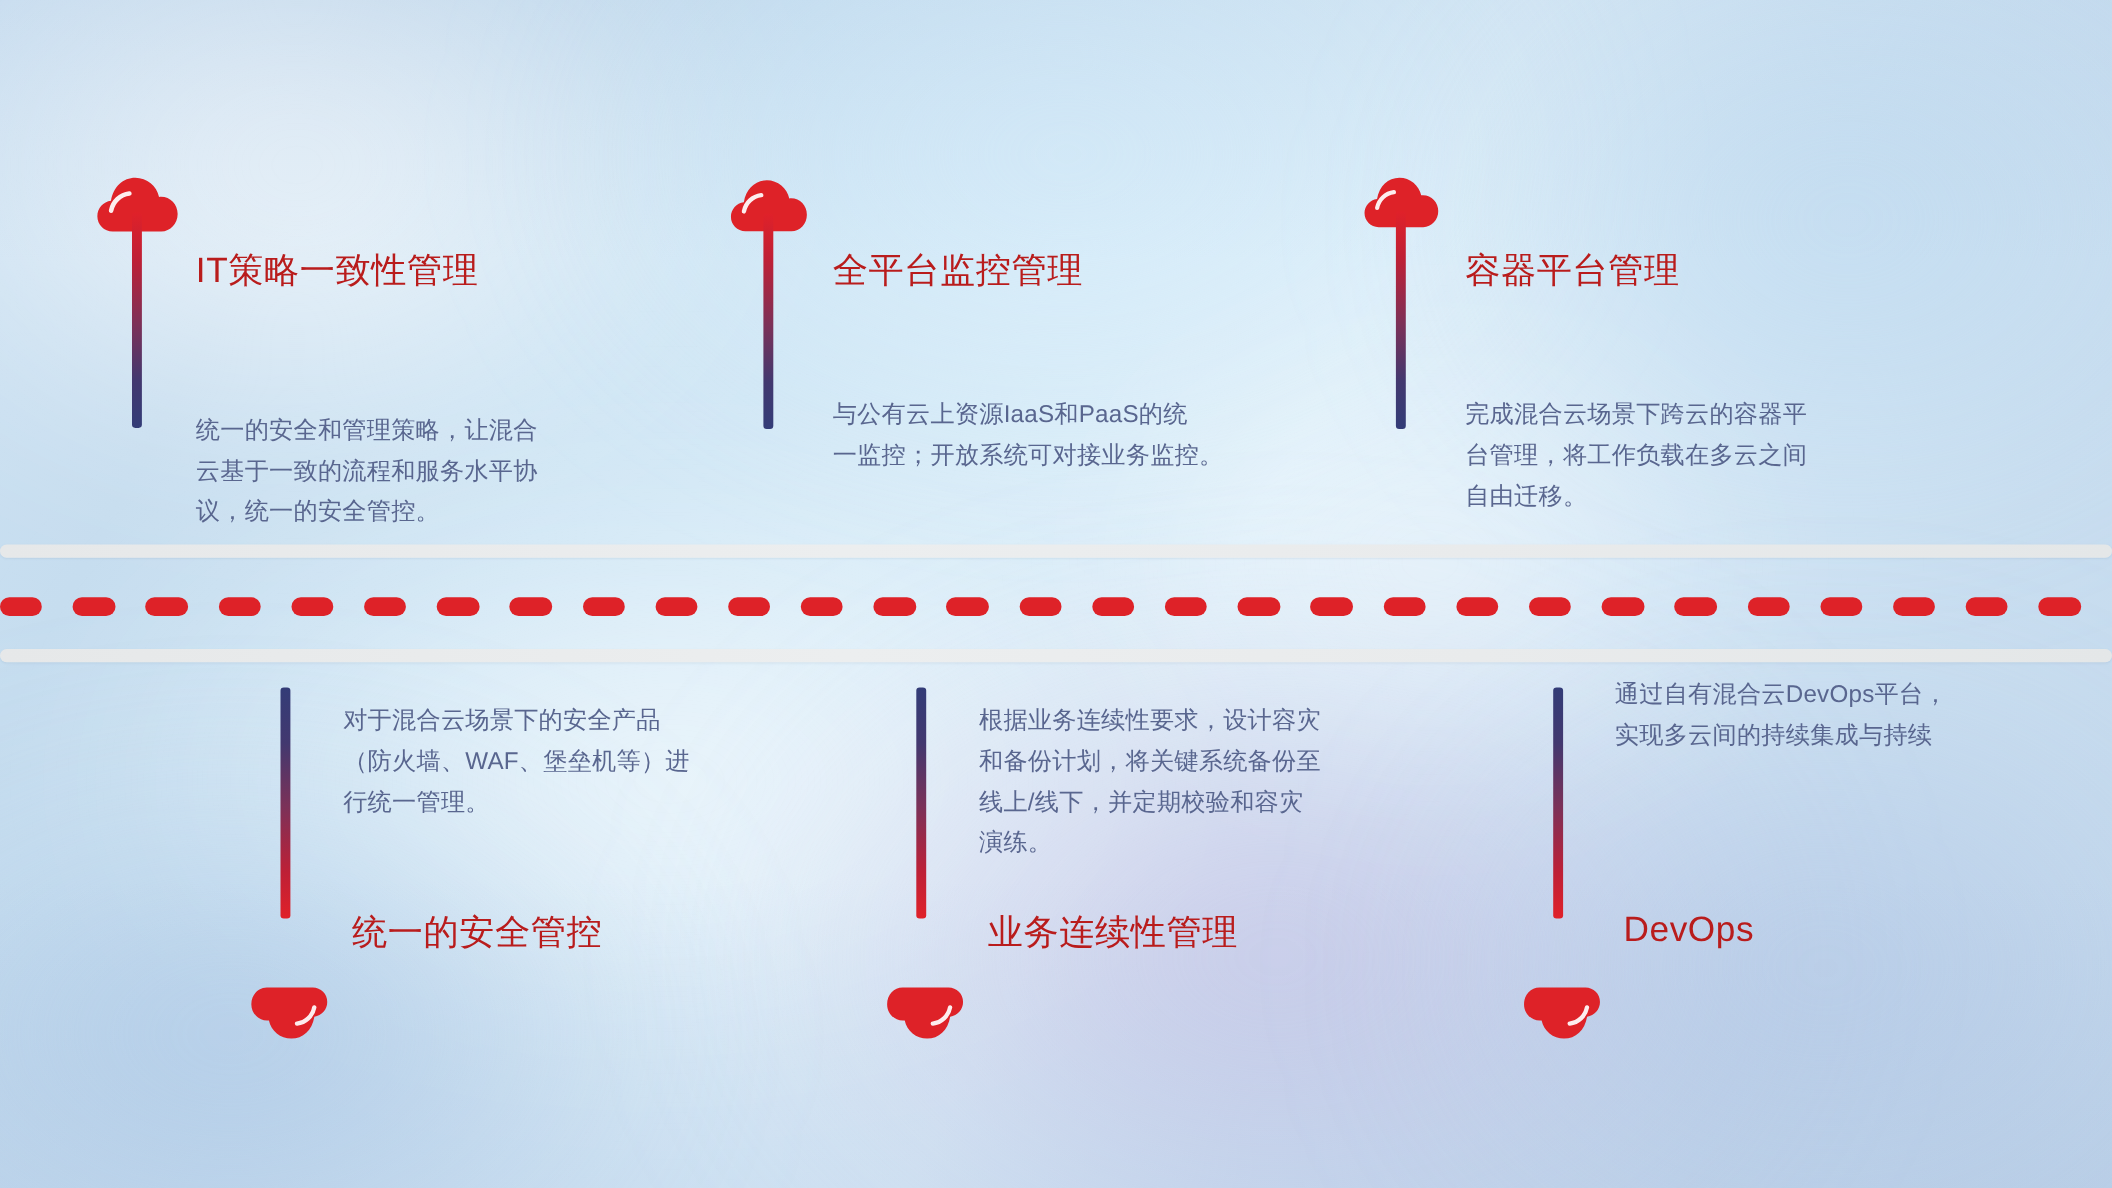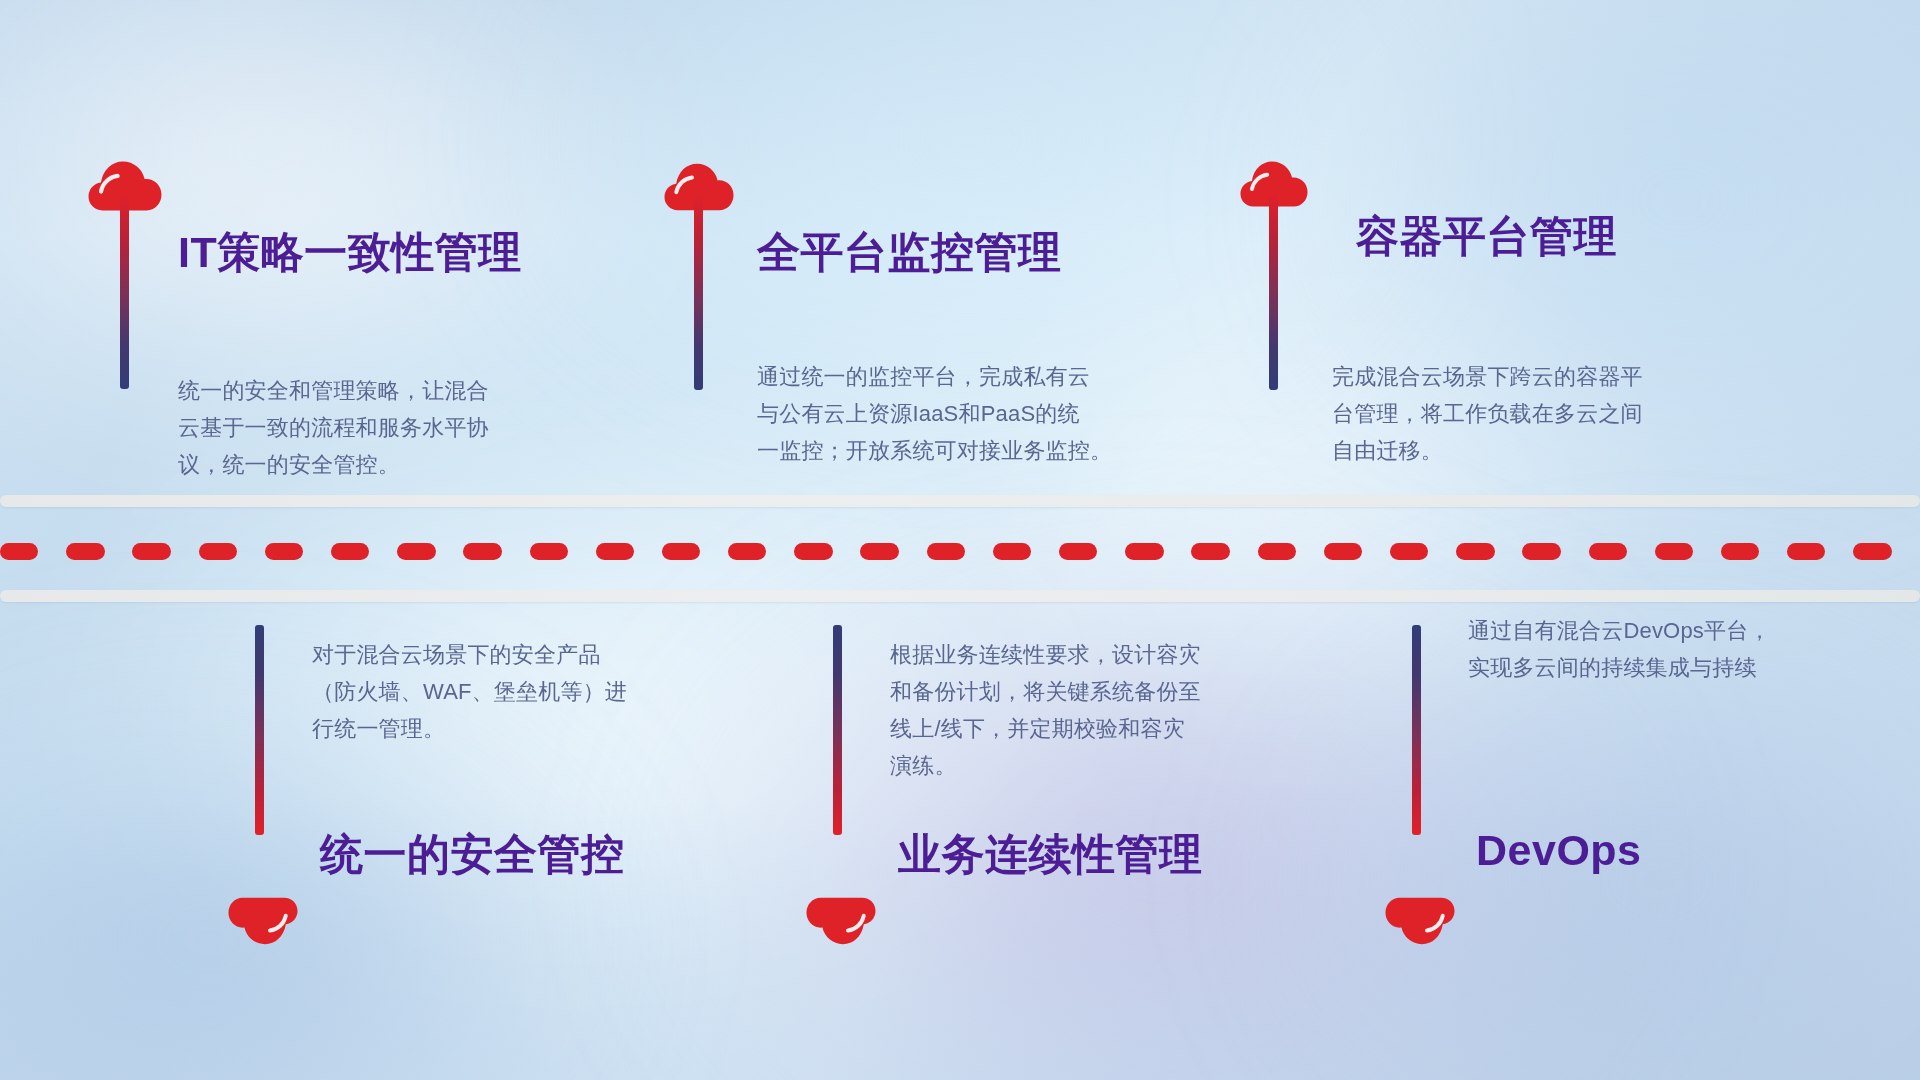--- a/index.html
+++ b/index.html
@@ -56,21 +56,21 @@
 
   .pin{position:absolute;}
   .pin svg{display:block;}
 
   .stem{position:absolute;width:9px;border-radius:3px;}
   .stem.down{background:linear-gradient(180deg,#E02129 0%,#BE2036 22%,#7C3158 52%,#42386F 78%,#333C77 100%);}
   .stem.up{background:linear-gradient(180deg,#333C77 0%,#42386F 24%,#7C3158 52%,#BE2036 80%,#E02129 100%);}
 
   .title{
     position:absolute;
-    font-size:43px;font-weight:700;color:#4c1d95;
+    font-size:32px;font-weight:400;color:#b91c1c;
     letter-spacing:.5px;white-space:nowrap;
     font-family:"Liberation Sans","DejaVu Sans",sans-serif;
   }
   .body{
     position:absolute;
     font-size:22px;line-height:37px;color:#59668f;
     font-family:"Liberation Sans","DejaVu Sans",sans-serif;
     letter-spacing:.2px;
   }
   .body .ln{display:block;white-space:nowrap;}
@@ -150,37 +150,36 @@
       <svg width="70" height="50" viewBox="0 0 74 52">
         <path d="M14.5 50.5C6.6 50.5 0.5 44.3 0.5 36.6c0-7.2 5.4-13.2 12.4-14
                  C15 9.6 24 1.5 35 1.5c10.6 0 19.5 7.5 21.6 17.5 .6-.1 1.2-.1 1.8-.1
                  C66.9 18.9 73.5 25.9 73.5 34.6 73.5 43.4 66.9 50.5 58.6 50.5Z" fill="#DE2228"></path>
         <path d="M13 31.5c1.6-8.4 8.4-14.6 16.6-15.6" stroke="#ffffff" stroke-width="4.2" stroke-linecap="round" fill="none" opacity=".92"></path>
       </svg>
     </div>
     <div class="stem down" style="left:694px;top:194px;height:196px;"></div>
     <div class="title" style="left:757px;top:224px;">全平台监控管理</div>
     <div class="body" style="left:757px;top:358px;">
-      <span class="ln">通过统一的监控平台，完成私有云</span>
       <span class="ln">与公有云上资源IaaS和PaaS的统</span>
       <span class="ln">一监控；开放系统可对接业务监控。</span>
     </div>
   </div>
 
   <div class="col">
     <div class="pin" style="left:1240px;top:160px;">
       <svg width="68" height="48" viewBox="0 0 74 52">
         <path d="M14.5 50.5C6.6 50.5 0.5 44.3 0.5 36.6c0-7.2 5.4-13.2 12.4-14
                  C15 9.6 24 1.5 35 1.5c10.6 0 19.5 7.5 21.6 17.5 .6-.1 1.2-.1 1.8-.1
                  C66.9 18.9 73.5 25.9 73.5 34.6 73.5 43.4 66.9 50.5 58.6 50.5Z" fill="#DE2228"></path>
         <path d="M13 31.5c1.6-8.4 8.4-14.6 16.6-15.6" stroke="#ffffff" stroke-width="4.2" stroke-linecap="round" fill="none" opacity=".92"></path>
       </svg>
     </div>
     <div class="stem down" style="left:1269px;top:192px;height:198px;"></div>
-    <div class="title" style="left:1332px;top:208px;margin-left:24px;">容器平台管理</div>
+    <div class="title" style="left:1332px;top:224px;">容器平台管理</div>
     <div class="body" style="left:1332px;top:358px;">
       <span class="ln">完成混合云场景下跨云的容器平</span>
       <span class="ln">台管理，将工作负载在多云之间</span>
       <span class="ln">自由迁移。</span>
     </div>
   </div>
 
   <div class="col">
     <div class="stem up" style="left:255px;top:625px;height:210px;"></div>
     <div class="body" style="left:312px;top:636px;">

